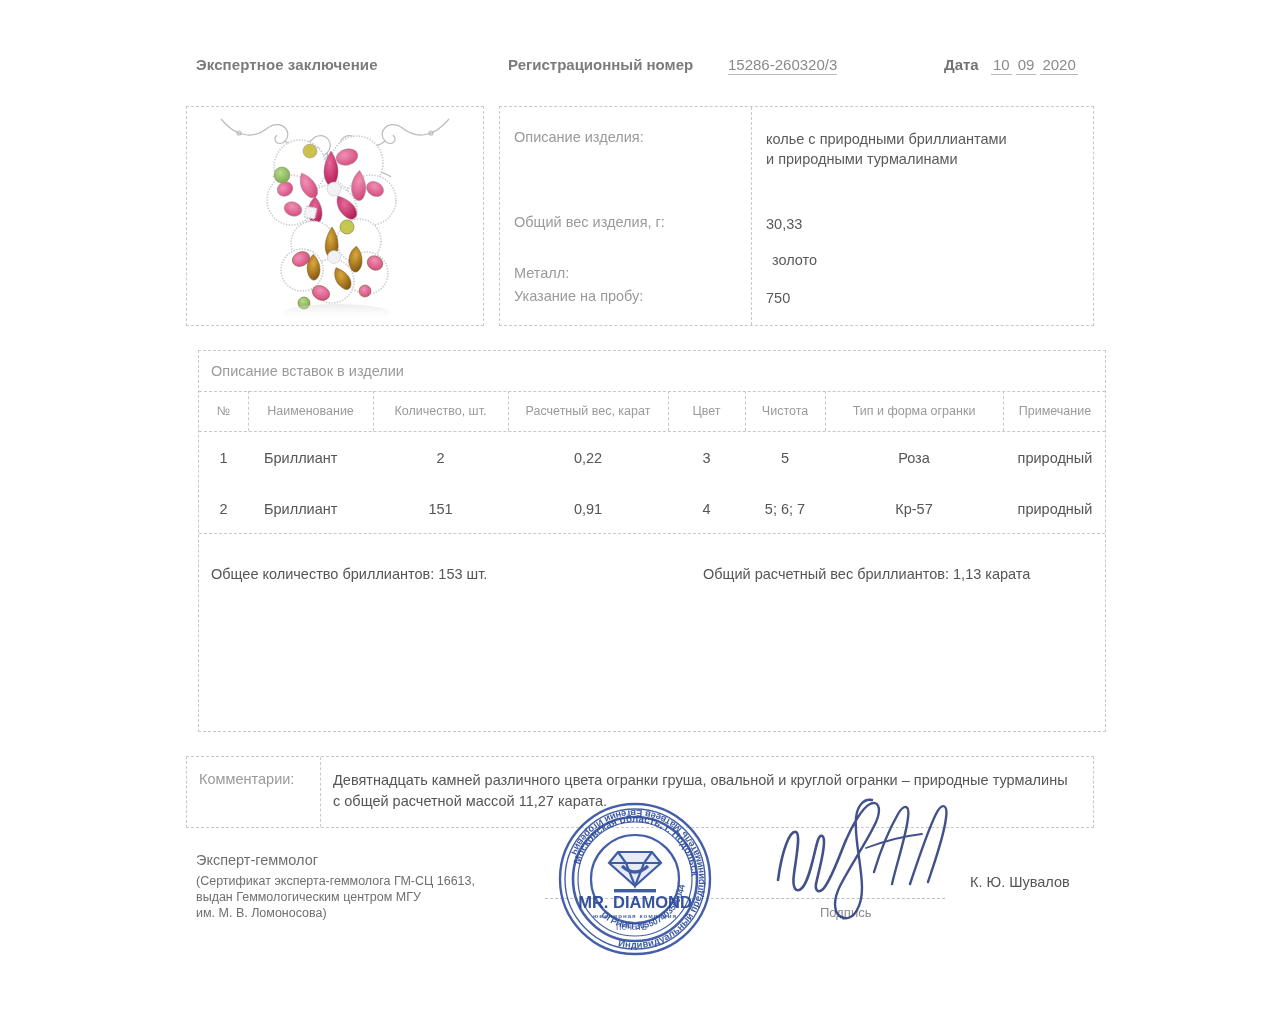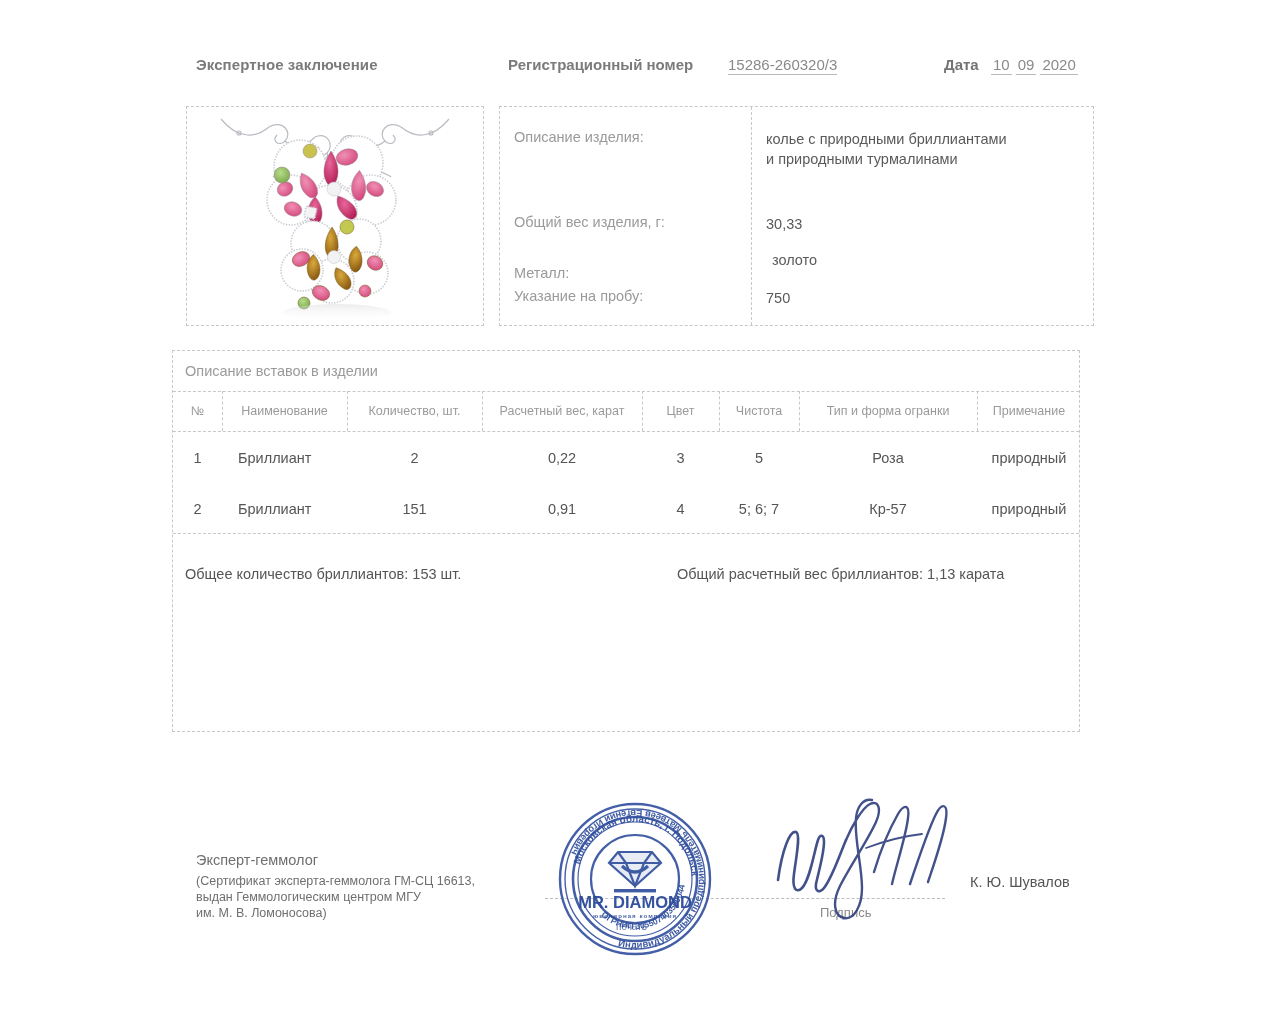--- a/index.html
+++ b/index.html
@@ -29,21 +29,21 @@
   .photo-box{left:186px;top:106px;width:298px;height:220px;}
   .photo-inner{position:absolute;left:0;top:0;width:100%;height:100%;overflow:hidden;}
 
   
   .desc-box{left:499px;top:106px;width:595px;height:220px;}
   .desc-divider{position:absolute;left:251px;top:0;width:0;height:100%;border-left:1px dashed #c8c8c8;}
   .desc-label{position:absolute;font-size:14.5px;color:#9a9a9a;}
   .desc-value{position:absolute;font-size:14.5px;color:#5a5a5a;line-height:20px;}
 
   
-  .ins-box{left:172px;top:350px;width:908px;height:382px;}
+  .ins-box{left:198px;top:350px;width:908px;height:382px;}
   .ins-title{position:absolute;left:12px;top:12px;font-size:14.5px;color:#9a9a9a;}
   .ins-hline{position:absolute;left:0;width:100%;height:0;border-top:1px dashed #c8c8c8;}
   .ins-vline{position:absolute;top:40px;height:40px;width:0;border-left:1px dashed #c8c8c8;}
 
   .thead{position:absolute;left:0;top:40px;width:100%;height:40px;}
   .th{position:absolute;top:0;height:40px;display:flex;align-items:center;justify-content:center;
       font-size:12.5px;color:#9a9a9a;text-align:center;box-sizing:border-box;padding:0 4px;}
   .trow{position:absolute;left:0;width:100%;height:51px;}
   .td{position:absolute;top:0;height:51px;display:flex;align-items:center;justify-content:center;
       font-size:14.5px;color:#555;text-align:center;box-sizing:border-box;padding:0 4px;}
@@ -250,20 +250,25 @@
       <div class="td" style="left:626px;width:178px;">Кр-57</div>
       <div class="td" style="left:804px;width:104px;">природный</div>
     </div>
 
     <div class="totals">
       <div class="total-left">Общее количество бриллиантов: 153 шт.</div>
       <div class="total-right">Общий расчетный вес бриллиантов: 1,13 карата</div>
     </div>
   </div>
 
+  <div class="dbox cmt-box">
+    <div class="cmt-divider"></div>
+    <div class="cmt-label">Комментарии:</div>
+    <div class="cmt-text">Девятнадцать камней различного цвета огранки груша, овальной и круглой огранки – природные турмалины с общей расчетной массой 11,27 карата.</div>
+  </div>
 
   <div class="footer">
     <div class="ft-role">Эксперт-геммолог</div>
     <div class="ft-cert" style="white-space:pre-line;">(Сертификат эксперта-геммолога ГМ-СЦ 16613,
 выдан Геммологическим центром МГУ
 им. М. В. Ломоносова)</div>
     <div class="ft-sig-line"></div>
     <div class="ft-sig-label">Подпись</div>
     <div class="ft-name">К. Ю. Шувалов</div>
   </div>

